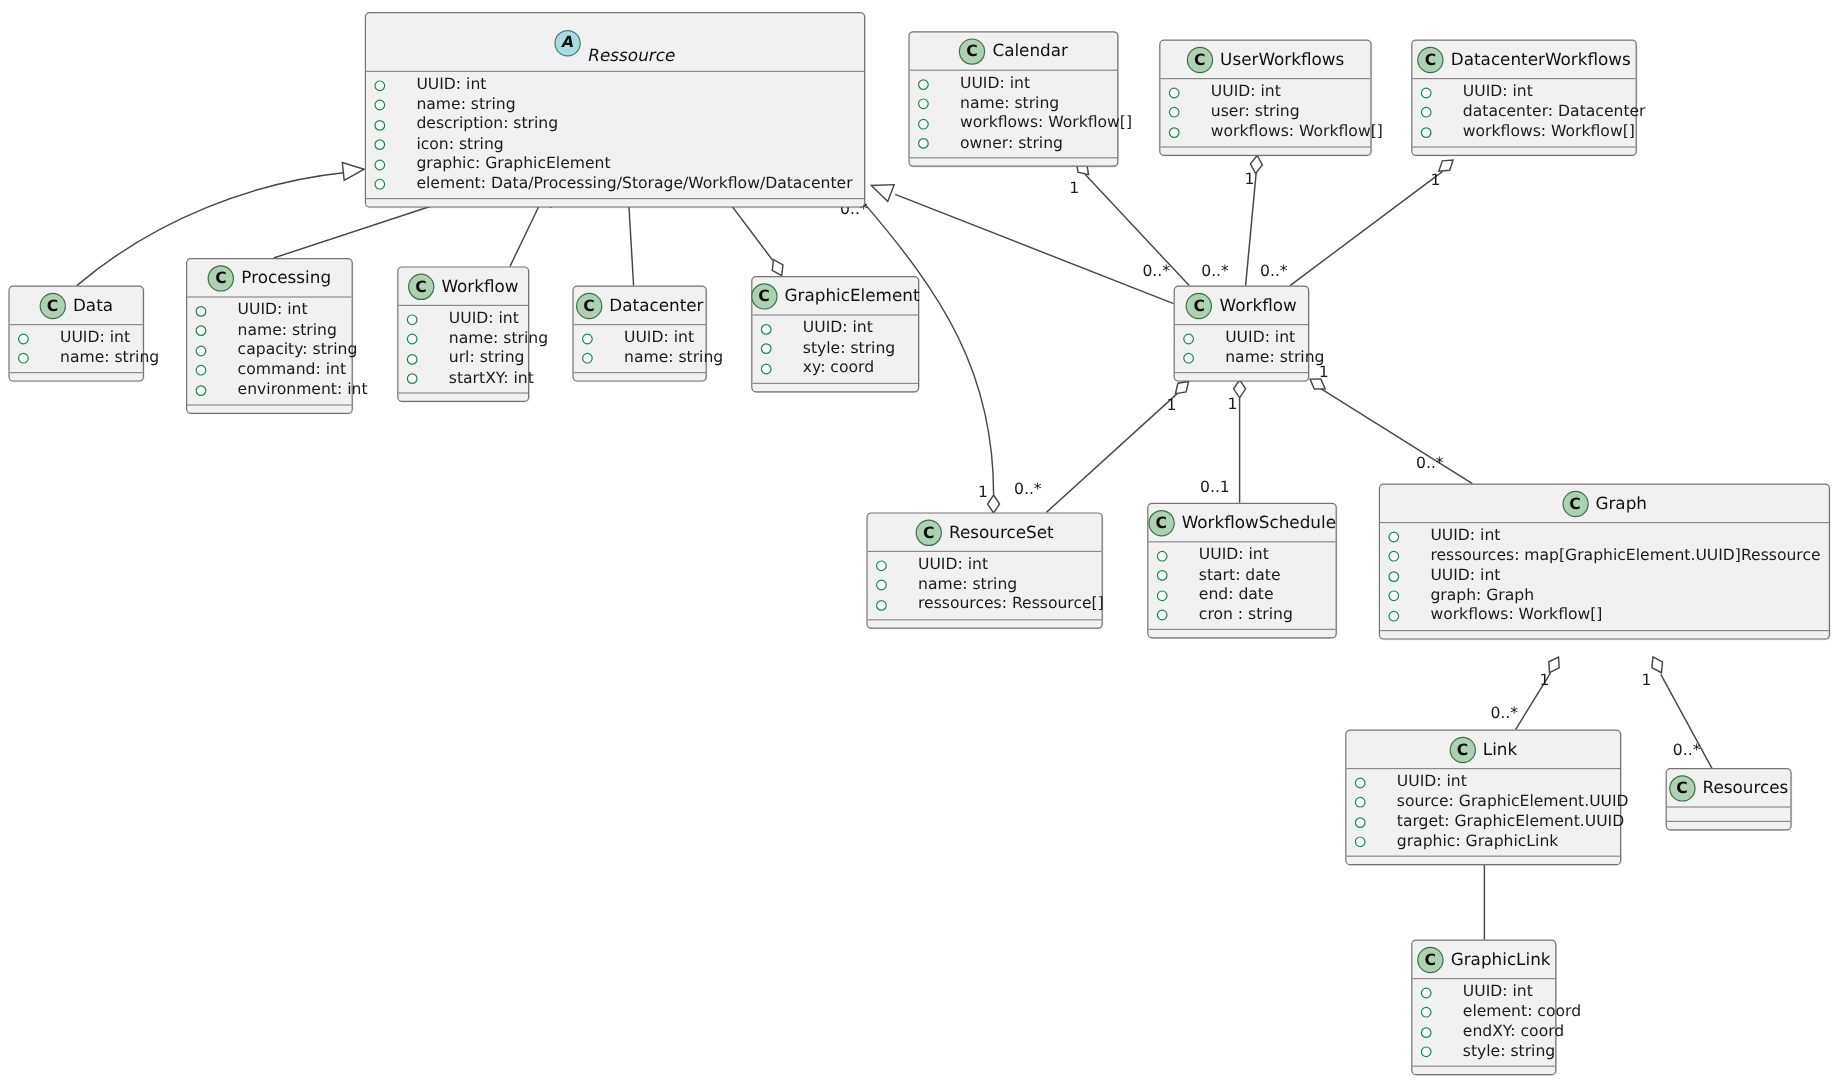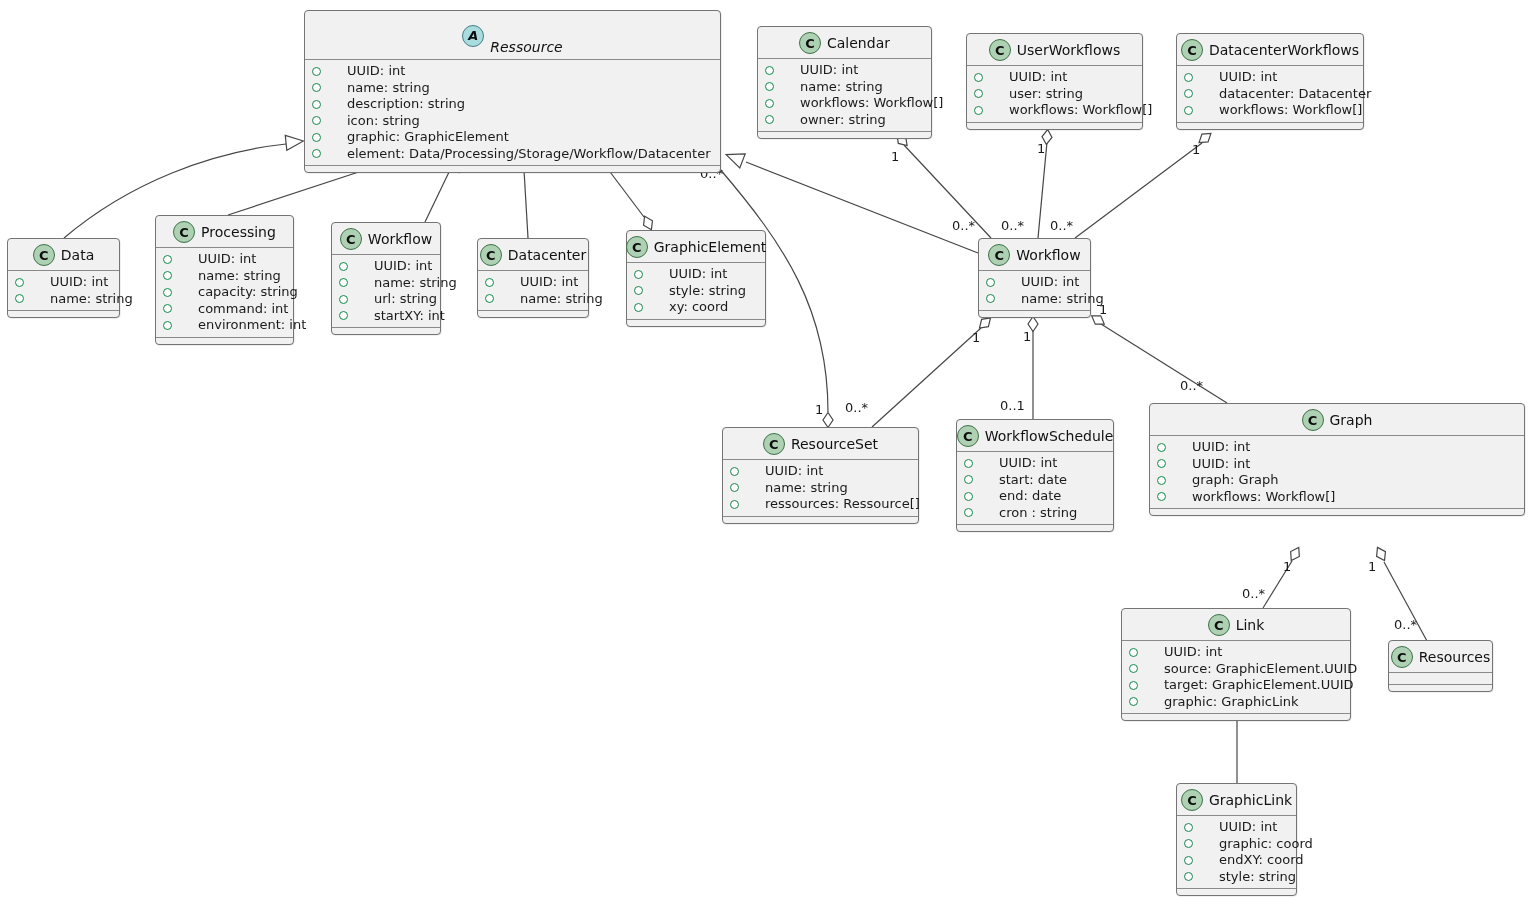--- a/index.html
+++ b/index.html
@@ -359,20 +359,24 @@
           <span class="uml-icon">C</span>
           <span class="uml-title">Graph</span>
         </div>
         <div class="uml-attrs">
           <div class="uml-attr">
             <span class="uml-bullet"></span>
             <span>UUID: int</span>
           </div>
           <div class="uml-attr">
             <span class="uml-bullet"></span>
+            <span>ressources: map[GraphicElement.UUID]Ressource</span>
+          </div>
+          <div class="uml-attr">
+            <span class="uml-bullet"></span>
             <span>UUID: int</span>
           </div>
           <div class="uml-attr">
             <span class="uml-bullet"></span>
             <span>graph: Graph</span>
           </div>
           <div class="uml-attr">
             <span class="uml-bullet"></span>
             <span>workflows: Workflow[]</span>
           </div>
@@ -417,21 +421,21 @@
           <span class="uml-icon">C</span>
           <span class="uml-title">GraphicLink</span>
         </div>
         <div class="uml-attrs">
           <div class="uml-attr">
             <span class="uml-bullet"></span>
             <span>UUID: int</span>
           </div>
           <div class="uml-attr">
             <span class="uml-bullet"></span>
-            <span>graphic: coord</span>
+            <span>element: coord</span>
           </div>
           <div class="uml-attr">
             <span class="uml-bullet"></span>
             <span>endXY: coord</span>
           </div>
           <div class="uml-attr">
             <span class="uml-bullet"></span>
             <span>style: string</span>
           </div>
         </div>

